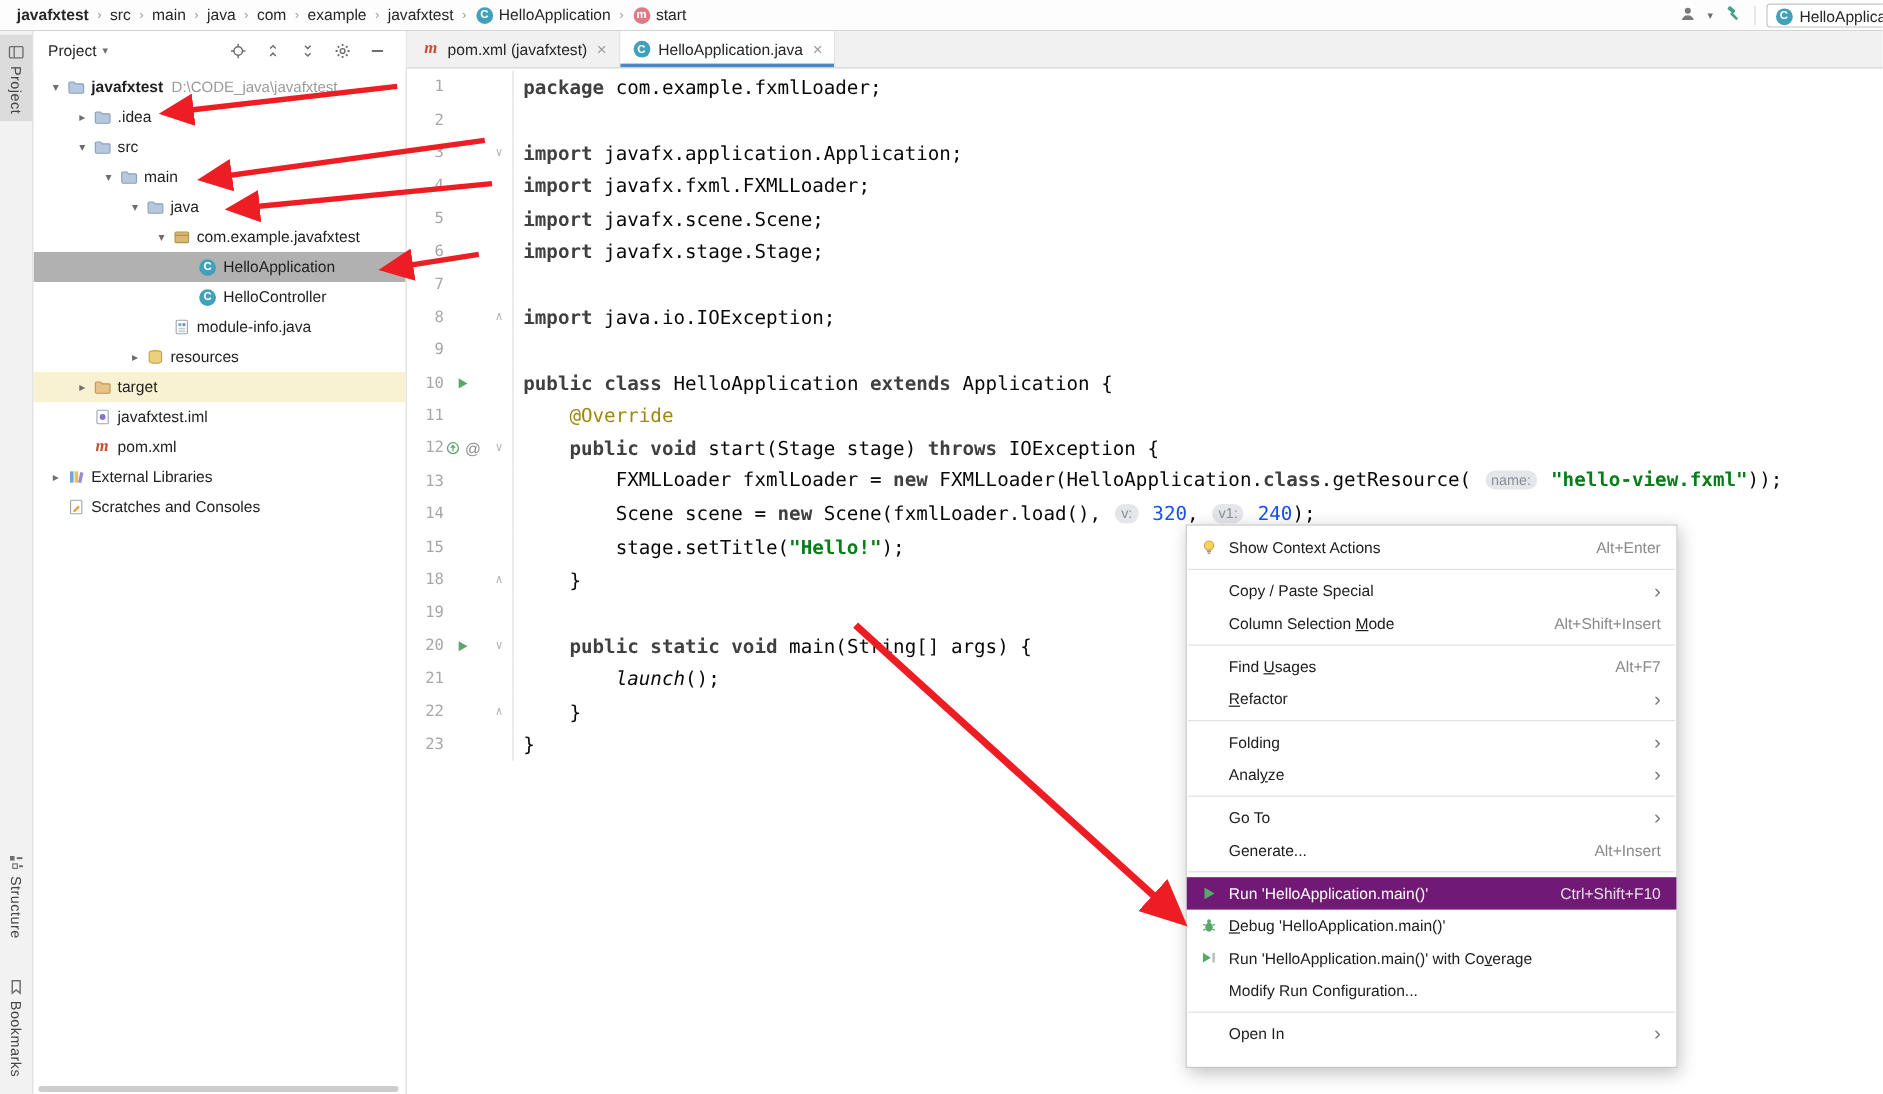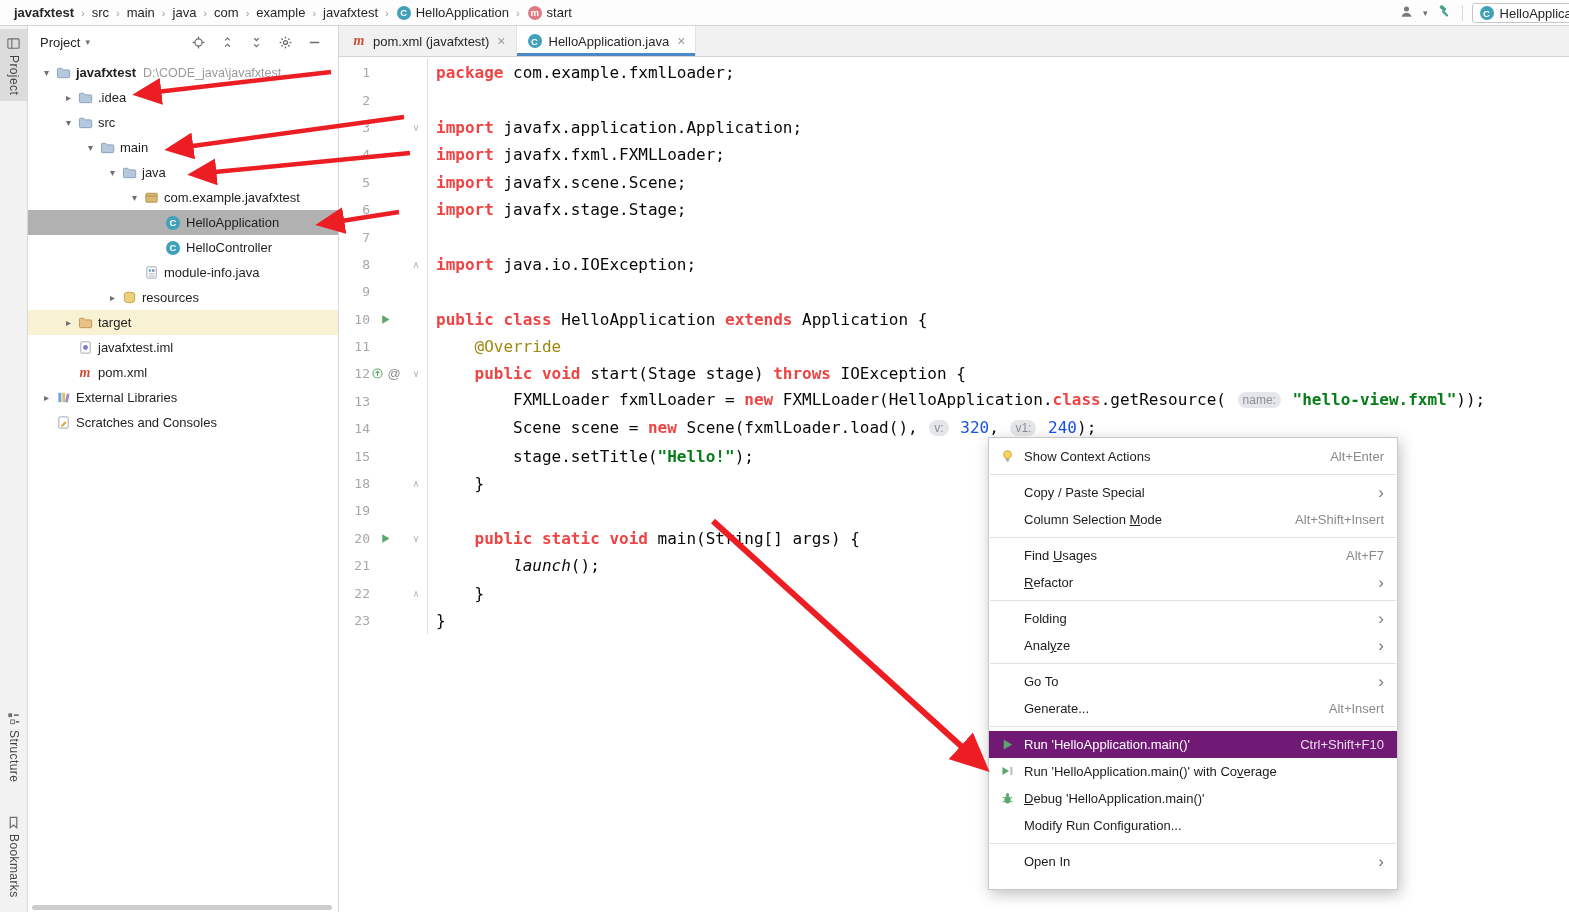--- a/index.html
+++ b/index.html
@@ -59,21 +59,21 @@
     font-family:"DejaVu Sans Mono",monospace;font-size:16px;padding-top:2px}
   .code-line{height:27.4px;display:flex;align-items:center}
   .code-line.current{background:#fbf3d7}
   .gutter{width:89px;flex:none;height:100%;display:flex;align-items:center;border-right:1px solid #dedede}
   .lnum{width:31px;flex:none;text-align:right;color:#a7a7a7;font-size:13px;font-family:"DejaVu Sans Mono",monospace}
   .gslot{width:30px;flex:none;display:flex;align-items:center;justify-content:center;gap:2px}
   .gslot .ic svg{width:13px;height:13px}
   .fslot{width:26px;flex:none;text-align:right;padding-right:7px;color:#b5b5b5;font-size:10px}
   .at-sign{color:#8c8c8c;font-size:13px;font-family:"Liberation Sans",sans-serif}
   .code-text{white-space:pre;color:#080808;padding-left:8px}
-  .tk-k{color:#ef4444;font-weight:700}
+  .tk-k{color:#404040;font-weight:700}
   .tk-s{color:#067d17;font-weight:700}
   .tk-n{color:#1750eb}
   .tk-a{color:#9e880d}
   .tk-i{font-style:italic}
   .tk-h{display:inline-block;font-family:"Liberation Sans",sans-serif;font-size:12px;line-height:16px;
     background:#e4e6ea;color:#8a8f98;border-radius:8px;padding:0 5px;margin:12px 2px;position:relative;top:-1px}
 
   
   .context-menu{position:absolute;left:988px;top:437px;width:410px;background:#fff;
     border:1px solid #c8c8c8;box-shadow:2px 4px 14px rgba(0,0,0,.25);padding:5px 0 14px;z-index:40}
@@ -692,45 +692,45 @@
             <svg viewBox="0 0 16 16">
               <path d="M4 2.8 L13 8 L4 13.2z" fill="#59a869"></path>
             </svg>
           </span>
         </span>
         <span class="menu-label">Run 'HelloApplication.main()'</span>
         <span class="menu-shortcut">Ctrl+Shift+F10</span>
       </div>
       <div class="menu-item">
         <span class="menu-icon">
-          <span class="ic ic-coverage">
-            <svg viewBox="0 0 16 16">
-              <path d="M2.6 3.2 L9.6 7.5 L2.6 11.8z" fill="#59a869"></path>
-              <rect x="11" y="3.2" width="2.2" height="8.6" fill="#b9bdc2"></rect>
-            </svg>
-          </span>
-        </span>
-        <span class="menu-label">Run 'HelloApplication.main()' with Co<span class="mn">v</span>erage</span>
-      </div>
-      <div class="menu-item">
-        <span class="menu-icon">
           <span class="ic ic-debug">
             <svg viewBox="0 0 16 16">
               <ellipse cx="8" cy="9.2" rx="3.3" ry="4" fill="#59a869"></ellipse>
               <circle cx="8" cy="3.9" r="1.7" fill="#59a869"></circle>
               <g stroke="#59a869" stroke-width="1.1">
                 <line x1="2.8" y1="6.6" x2="5" y2="7.6"></line>
                 <line x1="13.2" y1="6.6" x2="11" y2="7.6"></line>
                 <line x1="2.8" y1="11.8" x2="5" y2="10.9"></line>
                 <line x1="13.2" y1="11.8" x2="11" y2="10.9"></line>
               </g>
             </svg>
           </span>
         </span>
         <span class="menu-label"><span class="mn">D</span>ebug 'HelloApplication.main()'</span>
+      </div>
+      <div class="menu-item">
+        <span class="menu-icon">
+          <span class="ic ic-coverage">
+            <svg viewBox="0 0 16 16">
+              <path d="M2.6 3.2 L9.6 7.5 L2.6 11.8z" fill="#59a869"></path>
+              <rect x="11" y="3.2" width="2.2" height="8.6" fill="#b9bdc2"></rect>
+            </svg>
+          </span>
+        </span>
+        <span class="menu-label">Run 'HelloApplication.main()' with Co<span class="mn">v</span>erage</span>
       </div>
       <div class="menu-item">
         <span class="menu-icon"></span>
         <span class="menu-label">Modify Run Configuration...</span>
       </div>
       <div class="menu-sep"></div>
       <div class="menu-item">
         <span class="menu-icon"></span>
         <span class="menu-label">Open In</span>
         <span class="menu-sub">›</span>

